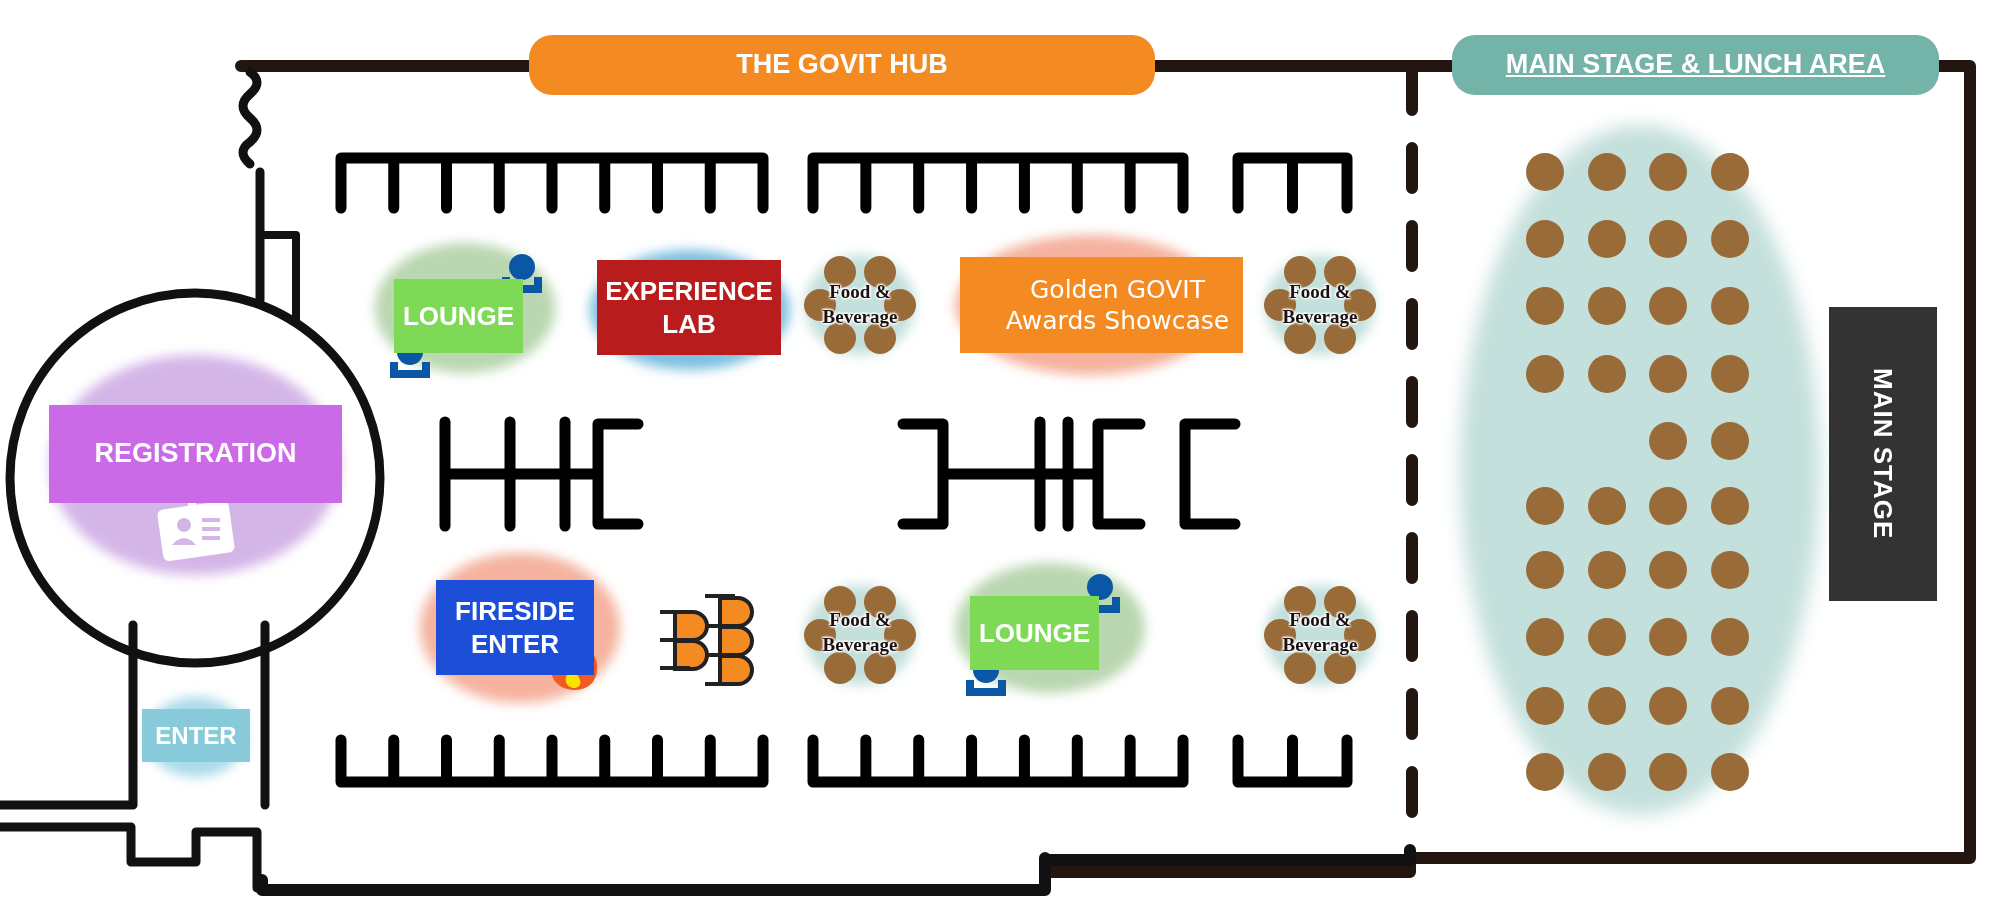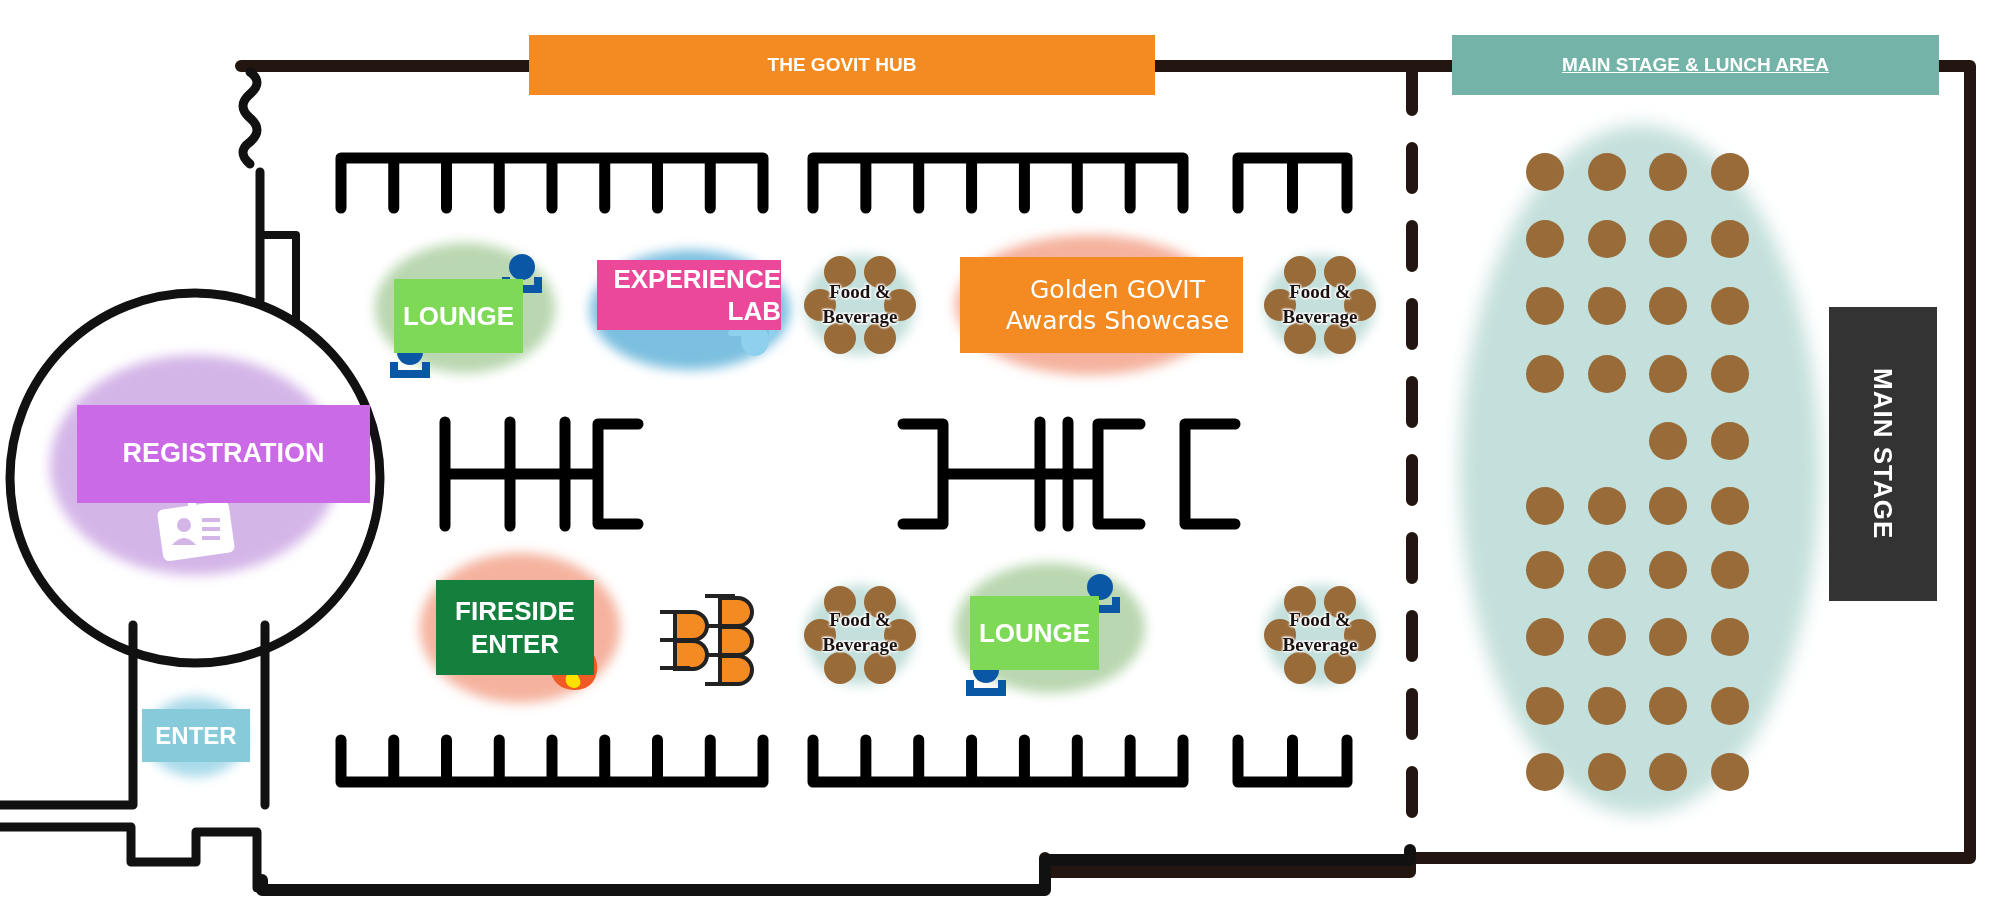--- a/index.html
+++ b/index.html
@@ -1,19 +1,19 @@
 <!DOCTYPE html>
 <html><head>
 <meta charset="utf-8">
 <style>
   html,body{margin:0;padding:0;background:#fff;}
   body{width:2000px;height:918px;position:relative;overflow:hidden;font-family:"Liberation Sans",sans-serif;}
   #floor{position:absolute;left:0;top:0;}
   .label{position:absolute;display:flex;align-items:center;justify-content:center;text-align:center;color:#fff;font-weight:bold;font-family:"Liberation Sans",sans-serif;line-height:1.25;}
-  .banner{font-size:19px;}
+  .banner{font-size:27px;border-radius:23px;}
   .zone{font-size:26px;}
   .fb-text{position:absolute;font-family:Liberation Serif, serif;font-weight:bold;font-size:19px;color:#1a1010;text-align:center;line-height:1.3;
     text-shadow:0 0 3px #fff,0 0 3px #fff,0 0 3px #fff,1px 1px 2px #fff,-1px -1px 2px #fff;}
   .stage-text{writing-mode:vertical-rl;font-size:26px;letter-spacing:1px;}
 </style>
 </head>
 <body>
 
 <svg id="floor" width="2000" height="918" viewBox="0 0 2000 918">
   <defs>
@@ -188,33 +188,33 @@
       <rect x="202" y="536" width="18" height="4" fill="#d4b5e8"></rect>
   </g>
 </svg>
 
 <div class="label banner" style="left:529px;top:35px;width:626px;height:60px;background:#f48b22;">THE GOVIT HUB</div>
 <div class="label banner" style="left:1452px;top:35px;width:487px;height:60px;background:#74b3a7;text-decoration:underline;">MAIN STAGE &amp; LUNCH AREA</div>
 <div class="label stage-text" style="left:1829px;top:307px;width:108px;height:294px;background:#333;">
     <span>MAIN STAGE</span>
   </div>
 
-<div class="label zone" style="left:49px;top:405px;width:293px;height:98px;background:#cb6ae6;font-size:27px;margin-left:28px;">REGISTRATION</div>
+<div class="label zone" style="left:49px;top:405px;width:293px;height:98px;background:#cb6ae6;font-size:27px;">REGISTRATION</div>
 <div class="label zone" style="left:142px;top:709px;width:108px;height:53px;background:#87cbdb;font-size:24px;">ENTER</div>
 
 <div class="label zone" style="left:394px;top:279px;width:129px;height:74px;background:#7ed957;">LOUNGE</div>
-<div class="label zone" style="left:597px;top:260px;width:184px;height:70px;background:#ec4899;flex-direction:column;align-items:flex-end;">
+<div class="label zone" style="left:597px;top:260px;width:184px;height:95px;background:#b91c1c;flex-direction:column;">
   <span>EXPERIENCE</span>
   <span>LAB</span>
 </div>
 <div class="label zone" style="left:960px;top:257px;width:251px;height:96px;background:#f48b22;flex-direction:column;font-weight:normal;font-family:'DejaVu Sans',sans-serif;font-size:25px;padding-left:32px;">
   <span>Golden GOVIT</span>
   <span>Awards Showcase</span>
 </div>
-<div class="label zone" style="left:436px;top:580px;width:158px;height:95px;background:#15803d;flex-direction:column;">
+<div class="label zone" style="left:436px;top:580px;width:158px;height:95px;background:#1d4ed8;flex-direction:column;">
   <span>FIRESIDE</span>
   <span>ENTER</span>
 </div>
 <div class="label zone" style="left:970px;top:596px;width:129px;height:74px;background:#7ed957;">LOUNGE</div>
 
 <div class="fb-text" style="left:800px;top:280px;width:120px;">
   <div>Food &amp;</div>
   <div>Beverage</div>
 </div>
 <div class="fb-text" style="left:1260px;top:280px;width:120px;">

